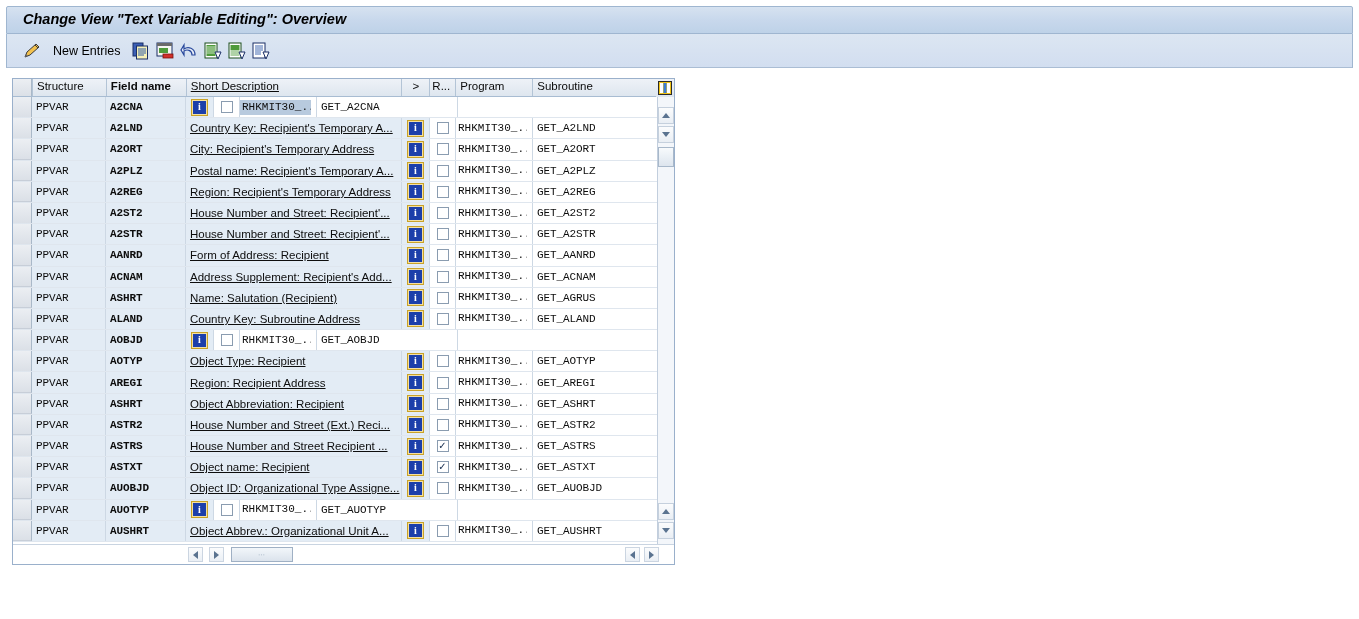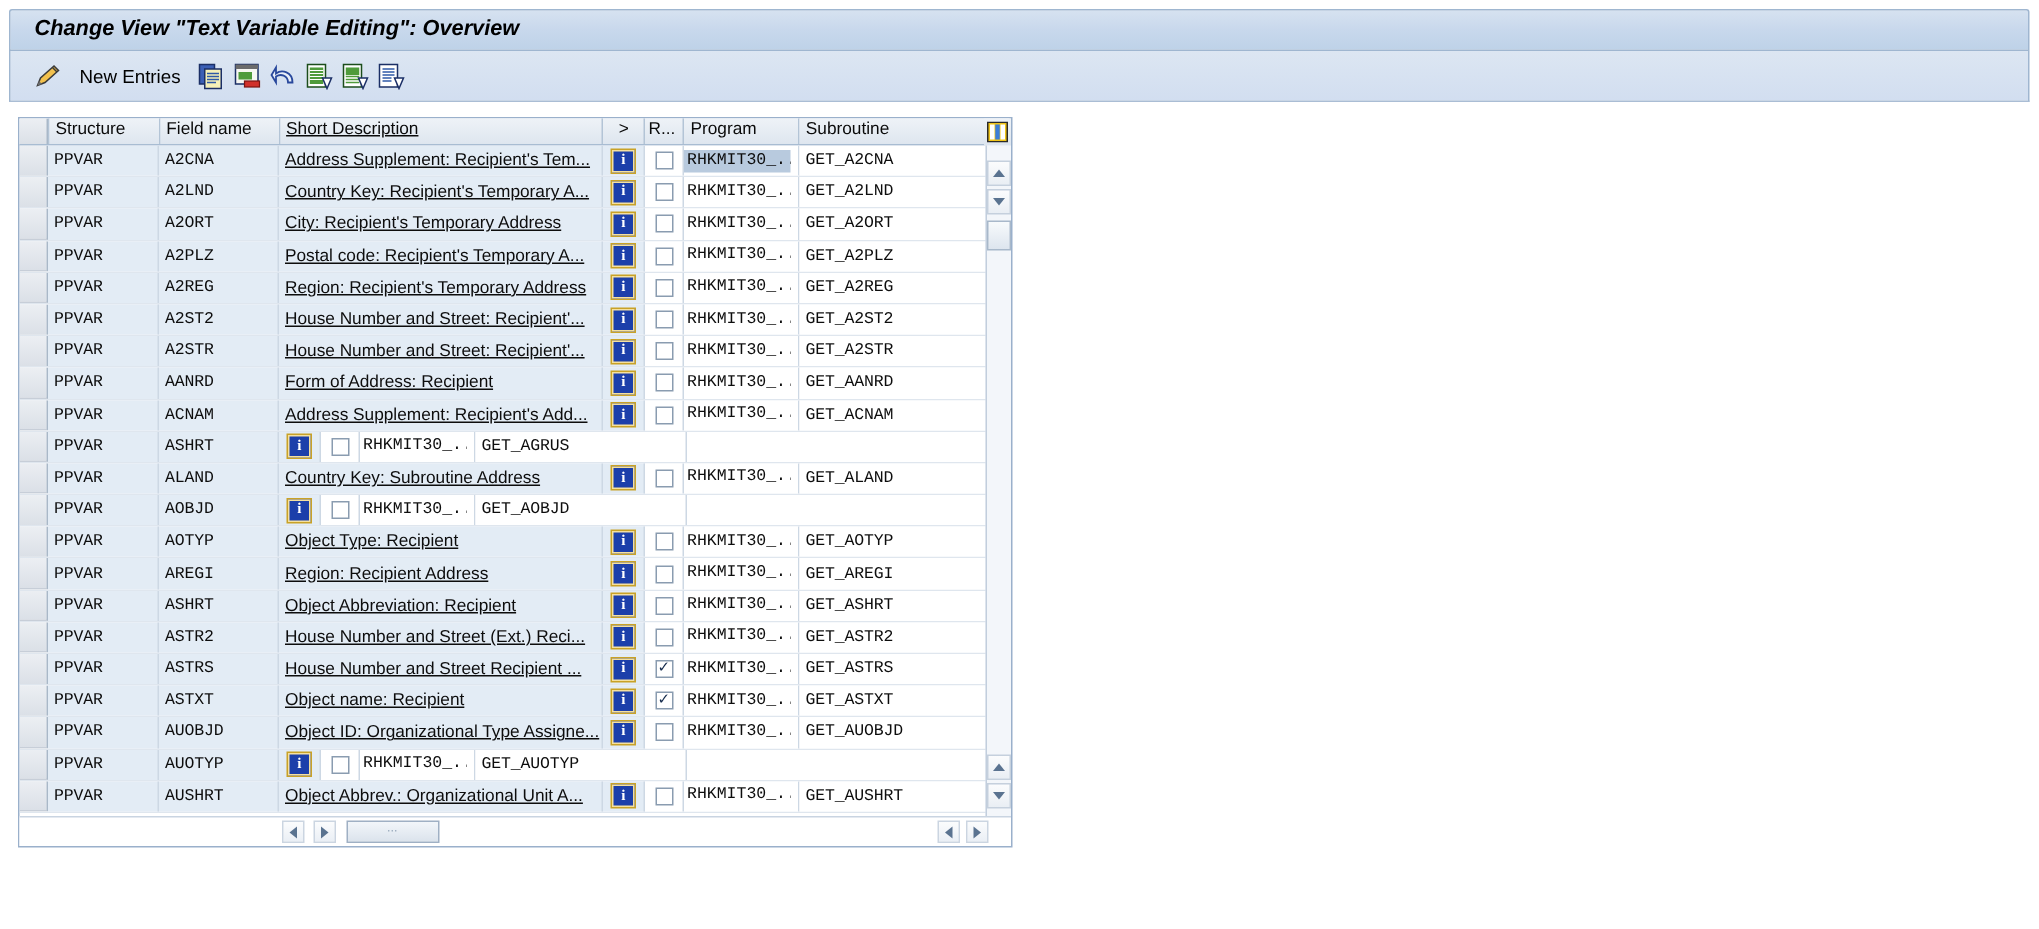--- a/index.html
+++ b/index.html
@@ -140,21 +140,21 @@
     font-family: "Liberation Mono", monospace;
     font-size: 11px;
     letter-spacing: -0.1px;
   }
   .td.sans { font-family: "Liberation Sans", sans-serif; }
   .cellpad { padding-left: 4px; }
 
   
   .c-sel   { width: 19px; }
   .c-str   { width: 74px; }
-  .c-fld   { width: 80px; }
+  .c-fld   { width: 80px; font-weight: bold; }
   .c-desc  { width: 216px; text-decoration: underline; }
   .c-gt    { width: 28px; justify-content:center; }
   .c-r     { width: 26px; justify-content:center; }
   .c-prog  { width: 77px; }
   .c-sub   { width: 141px; }
 
   .rowbtn {
     width: 18px; height: 20px;
     background: linear-gradient(to bottom,#eceff3 0%,#dbe0e7 100%);
     border-right: 1px solid #a9b8c8;
@@ -382,21 +382,20 @@
         </div>
       </div>
 
       <div class="tbody" id="tbody">
           <div class="trow">
             <div class="td c-sel" style="border: none;">
               <div class="rowbtn"></div>
             </div>
             <div class="td c-str mono cellpad lightblue">PPVAR</div>
             <div class="td c-fld mono cellpad lightblue">A2CNA</div>
-            <div class="td c-desc sans cellpad lightblue">Address Supplement: Recipient's Tem...</div>
             <div class="td c-gt lightblue">
               <div class="infobtn">i</div>
             </div>
             <div class="td c-r white">
               <div class="chk"></div>
             </div>
             <div class="td c-prog white">
               <div class="prog-input focused">RHKMIT30_...</div>
             </div>
             <div class="td c-sub mono cellpad white">GET_A2CNA</div>
@@ -436,21 +435,21 @@
               <div class="prog-input">RHKMIT30_...</div>
             </div>
             <div class="td c-sub mono cellpad white">GET_A2ORT</div>
           </div>
           <div class="trow">
             <div class="td c-sel" style="border: none;">
               <div class="rowbtn"></div>
             </div>
             <div class="td c-str mono cellpad lightblue">PPVAR</div>
             <div class="td c-fld mono cellpad lightblue">A2PLZ</div>
-            <div class="td c-desc sans cellpad lightblue">Postal code: Recipient's Temporary A...</div>
+            <div class="td c-desc sans cellpad lightblue">Postal name: Recipient's Temporary A...</div>
             <div class="td c-gt lightblue">
               <div class="infobtn">i</div>
             </div>
             <div class="td c-r white">
               <div class="chk"></div>
             </div>
             <div class="td c-prog white">
               <div class="prog-input">RHKMIT30_...</div>
             </div>
             <div class="td c-sub mono cellpad white">GET_A2PLZ</div>
@@ -544,20 +543,21 @@
               <div class="prog-input">RHKMIT30_...</div>
             </div>
             <div class="td c-sub mono cellpad white">GET_ACNAM</div>
           </div>
           <div class="trow">
             <div class="td c-sel" style="border: none;">
               <div class="rowbtn"></div>
             </div>
             <div class="td c-str mono cellpad lightblue">PPVAR</div>
             <div class="td c-fld mono cellpad lightblue">ASHRT</div>
+            <div class="td c-desc sans cellpad lightblue">Name: Salutation (Recipient)</div>
             <div class="td c-gt lightblue">
               <div class="infobtn">i</div>
             </div>
             <div class="td c-r white">
               <div class="chk"></div>
             </div>
             <div class="td c-prog white">
               <div class="prog-input">RHKMIT30_...</div>
             </div>
             <div class="td c-sub mono cellpad white">GET_AGRUS</div>

